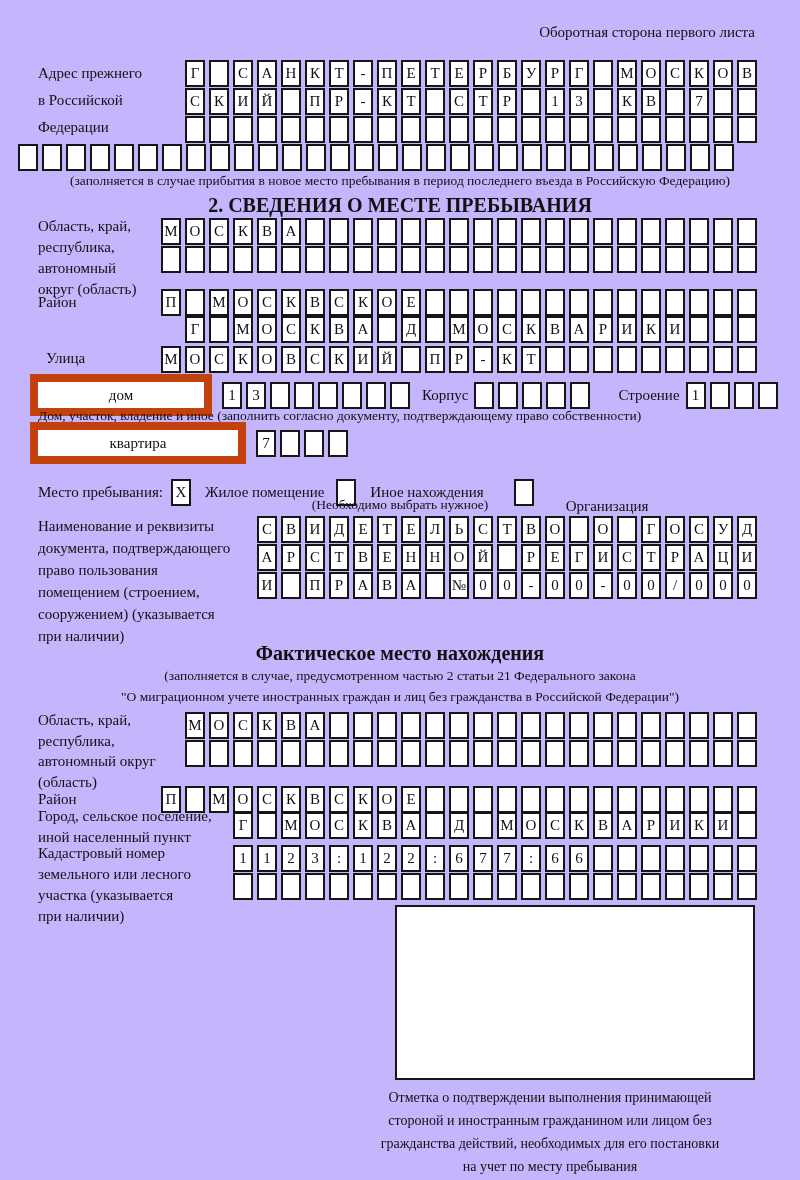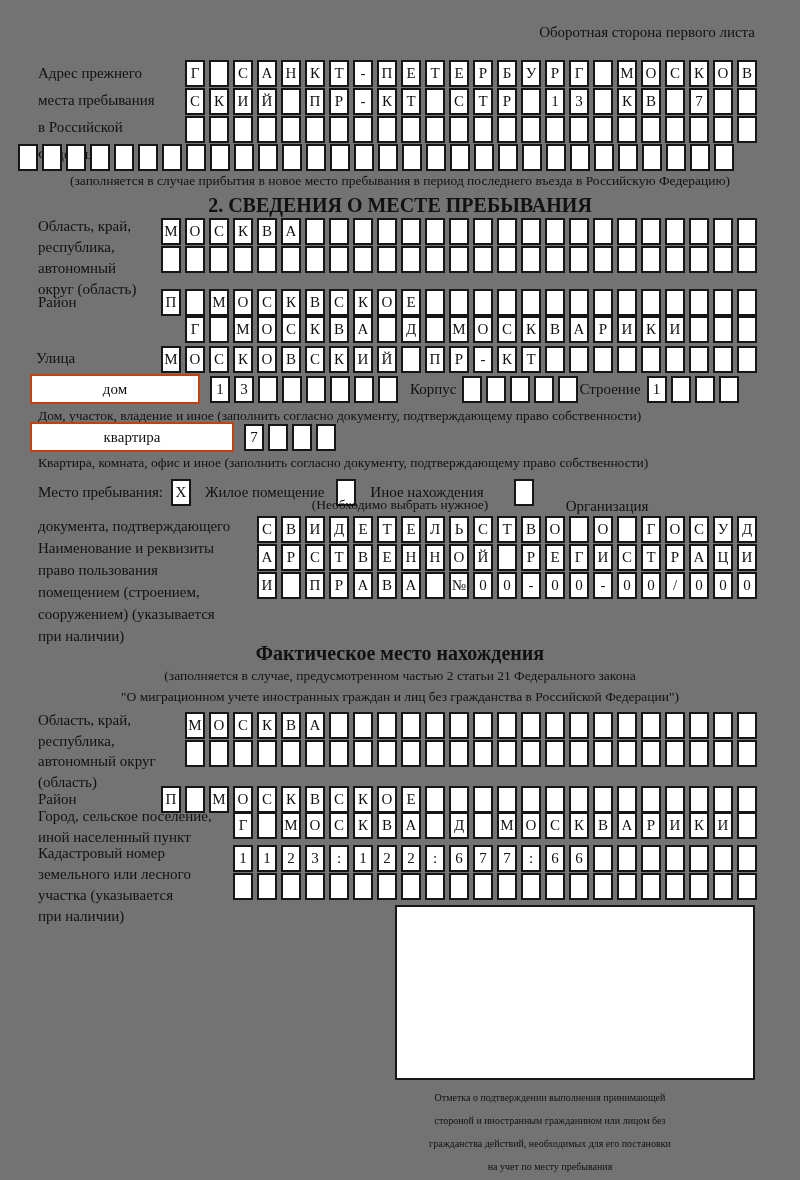--- a/index.html
+++ b/index.html
@@ -1,48 +1,47 @@
 <!DOCTYPE html>
 <html><head>
 <meta charset="utf-8">
 <style>
   html,body{margin:0;padding:0;background:#fff;}
   body{font-family:"Liberation Serif",serif;color:#111;}
-  .page{position:relative;width:800px;height:1180px;background:#737373;overflow:hidden;}
+  .page{position:relative;width:800px;height:1180px;background:#c4b5fd;overflow:hidden;}
   .abs{position:absolute;}
   .lbl{font-size:15px;line-height:21px;}
   .lh27{line-height:27px;}
   .lh22{line-height:22px;}
   .lh20{line-height:20.5px;}
   .caption{font-size:13.5px;line-height:18px;}
   .center{text-align:center;}
   .w800{left:0;width:800px;}
   .sec-title{font-weight:bold;font-size:20px;}
   .grid{display:flex;flex-direction:column;gap:1px;}
   .cellrow{display:flex;}
   .cell{flex:none;width:16px;height:23px;border:2px solid #161616;margin-right:4px;
         display:flex;align-items:center;justify-content:center;
         font-size:15px;line-height:1;background:#fff;}
   .cellrow .cell:last-child{margin-right:0;}
-  .named-rect{border:2px solid #c2410c;height:26px;display:flex;align-items:center;justify-content:center;font-size:15px;background:#fff;flex:none;}
+  .named-rect{border:8px solid #c2410c;height:26px;display:flex;align-items:center;justify-content:center;font-size:15px;background:#fff;flex:none;}
   .hrow{display:flex;align-items:center;}
   .inline-lbl{font-size:15px;white-space:nowrap;}
   .mark-box{border:2px solid #161616;background:#fff;}
-  .mark-caption{font-size:10px;line-height:23px;text-align:center;}
+  .mark-caption{font-size:14px;line-height:23px;text-align:center;}
 </style>
 </head>
 <body>
 
 <div class="page">
 
   <div class="abs lbl" style="top:22px;right:45px;">Оборотная сторона первого листа</div>
 
   <div class="abs lbl lh27" style="top:60px;left:38px;width:150px;">
       <div>Адрес прежнего</div>
-      <div>места пребывания</div>
       <div>в Российской</div>
       <div>Федерации</div>
     </div>
   <div class="abs grid" style="top:60px;right:43px;">
     <div class="cellrow">
         <div class="cell">Г</div>
         <div class="cell"></div>
         <div class="cell">С</div>
         <div class="cell">А</div>
         <div class="cell">Н</div>
@@ -267,21 +266,21 @@
       <div class="cell">А</div>
       <div class="cell">Р</div>
       <div class="cell">И</div>
       <div class="cell">К</div>
       <div class="cell">И</div>
       <div class="cell"></div>
       <div class="cell"></div>
       <div class="cell"></div>
     </div>
 
-  <div class="abs lbl" style="top:348px;left:36px;">Улица</div>
+  <div class="abs lbl" style="top:348px;left:46px;">Улица</div>
   <div class="abs cellrow" style="top:346px;right:43px;">
       <div class="cell">М</div>
       <div class="cell">О</div>
       <div class="cell">С</div>
       <div class="cell">К</div>
       <div class="cell">О</div>
       <div class="cell">В</div>
       <div class="cell">С</div>
       <div class="cell">К</div>
       <div class="cell">И</div>
@@ -316,55 +315,54 @@
         <div class="cell"></div>
       </div>
     <span class="inline-lbl" style="margin-left:12px;">Корпус</span>
     <div class="cellrow" style="margin-left:6px;">
         <div class="cell"></div>
         <div class="cell"></div>
         <div class="cell"></div>
         <div class="cell"></div>
         <div class="cell"></div>
       </div>
-    <span class="inline-lbl" style="margin-left:1px;">Строение</span>
+    <span class="inline-lbl" style="margin-left:28px;">Строение</span>
     <div class="cellrow" style="margin-left:6px;">
         <div class="cell">1</div>
         <div class="cell"></div>
         <div class="cell"></div>
         <div class="cell"></div>
       </div>
   </div>
   <div class="abs caption" style="top:407px;left:38px;">Дом, участок, владение и иное (заполнить согласно документу, подтверждающему право собственности)</div>
 
   <div class="abs hrow" style="top:422px;left:18px;">
     <div class="named-rect" style="width:200px;margin-left:12px;">квартира</div>
     <div class="cellrow" style="margin-left:10px;">
         <div class="cell">7</div>
         <div class="cell"></div>
         <div class="cell"></div>
         <div class="cell"></div>
       </div>
   </div>
-  <div class="abs caption" style="top:454px;left:38px;">Квартира, комната, офис и иное (заполнить согласно документу, подтверждающему право собственности)</div>
 
   <div class="abs hrow" style="top:470px;left:38px;">
     <span class="inline-lbl">Место пребывания:</span>
     <div class="cell" style="margin-left:8px;">X</div>
     <span class="inline-lbl" style="margin-left:10px;">Жилое помещение</span>
     <div class="cell" style="margin-left:12px;"></div>
     <span class="inline-lbl" style="margin-left:10px;">Иное нахождения</span>
     <div class="cell" style="margin-left:30px;"></div>
     <span class="inline-lbl" style="margin-left:28px;margin-top:28px;">Организация</span>
   </div>
   <div class="abs caption center w800" style="top:496px;">(Необходимо выбрать нужное)</div>
 
   <div class="abs lbl lh22" style="top:515px;left:38px;width:210px;">
+      <div>Наименование и реквизиты</div>
       <div>документа, подтверждающего</div>
-      <div>Наименование и реквизиты</div>
       <div>право пользования</div>
       <div>помещением (строением,</div>
       <div>сооружением) (указывается</div>
       <div>при наличии)</div>
     </div>
   <div class="abs grid" style="top:516px;right:43px;">
     <div class="cellrow">
         <div class="cell">С</div>
         <div class="cell">В</div>
         <div class="cell">И</div>

